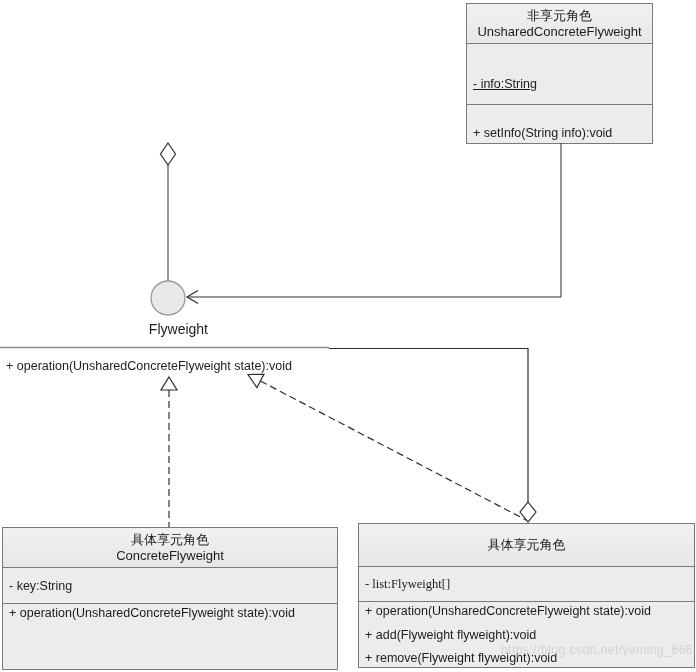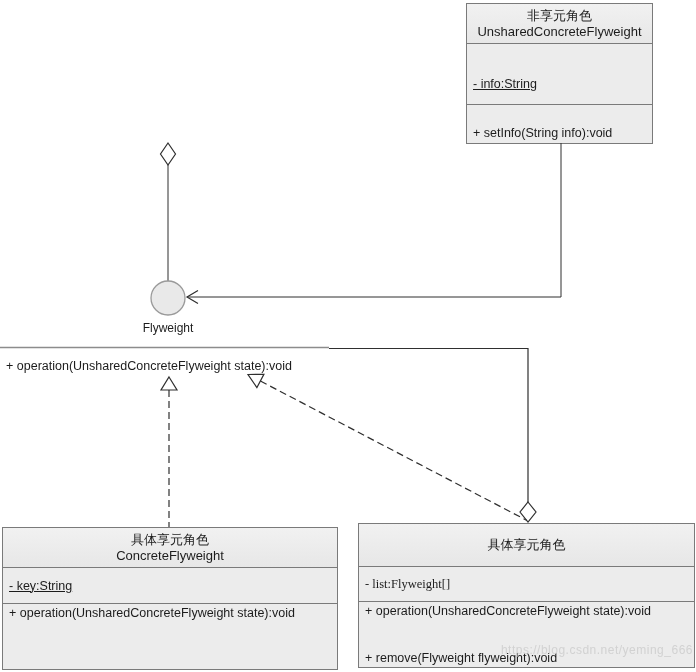--- a/index.html
+++ b/index.html
@@ -27,21 +27,21 @@
   .uml-methods {
     flex:1; display:flex; flex-direction:column; justify-content:space-between;
     font-size:12.5px; line-height:18px; padding-left:6px;
   }
   .iface-op {
     position:absolute; left:6px; top:359px; z-index:3;
     font-size:12.5px; color:#1c1c1c; white-space:nowrap;
   }
   .lollipop-label {
     position:absolute; left:128px; top:321px; width:80px; z-index:3;
-    text-align:center; font-size:12px; color:#1c1c1c;
+    text-align:right; font-size:14px; color:#1c1c1c;
   }
   .watermark {
     position:absolute; right:3px; top:643px; z-index:8;
     font-size:12px; letter-spacing:.5px; color:rgba(206,206,206,0.88);
     white-space:nowrap;
   }
 </style>
 </head>
 <body>
 
@@ -84,36 +84,37 @@
   </div>
 
   <div class="lollipop-label">Flyweight</div>
   <div class="iface-op">+ operation(UnsharedConcreteFlyweight state):void</div>
 
   <div class="uml-box" style="left:2px; top:527px; width:336px; height:143px;">
     <div class="uml-title" style="height:40px;">
       <div>具体享元角色</div>
       <div>ConcreteFlyweight</div>
     </div>
-    <div class="uml-attrs" style="height:36px;text-decoration:underline;">
+    <div class="uml-attrs" style="height:36px;">
       <div>- key:String</div>
     </div>
     <div class="uml-methods">
       <div>+ operation(UnsharedConcreteFlyweight state):void</div>
     </div>
   </div>
 
   <div class="uml-box" style="left:358px; top:523px; width:337px; height:145px;">
     <div class="uml-title" style="height:43px;">
       <div>具体享元角色</div>
     </div>
     <div class="uml-attrs" style="height:35px;font-family:Liberation Serif, serif;">
       <div>- list:Flyweight[]</div>
     </div>
     <div class="uml-methods">
       <div>+ operation(UnsharedConcreteFlyweight state):void</div>
+      <div>+ add(Flyweight flyweight):void</div>
       <div>+ remove(Flyweight flyweight):void</div>
     </div>
   </div>
 
   <div class="watermark">https://blog.csdn.net/yeming_666</div>
 
 </div>
 
 </body></html>

